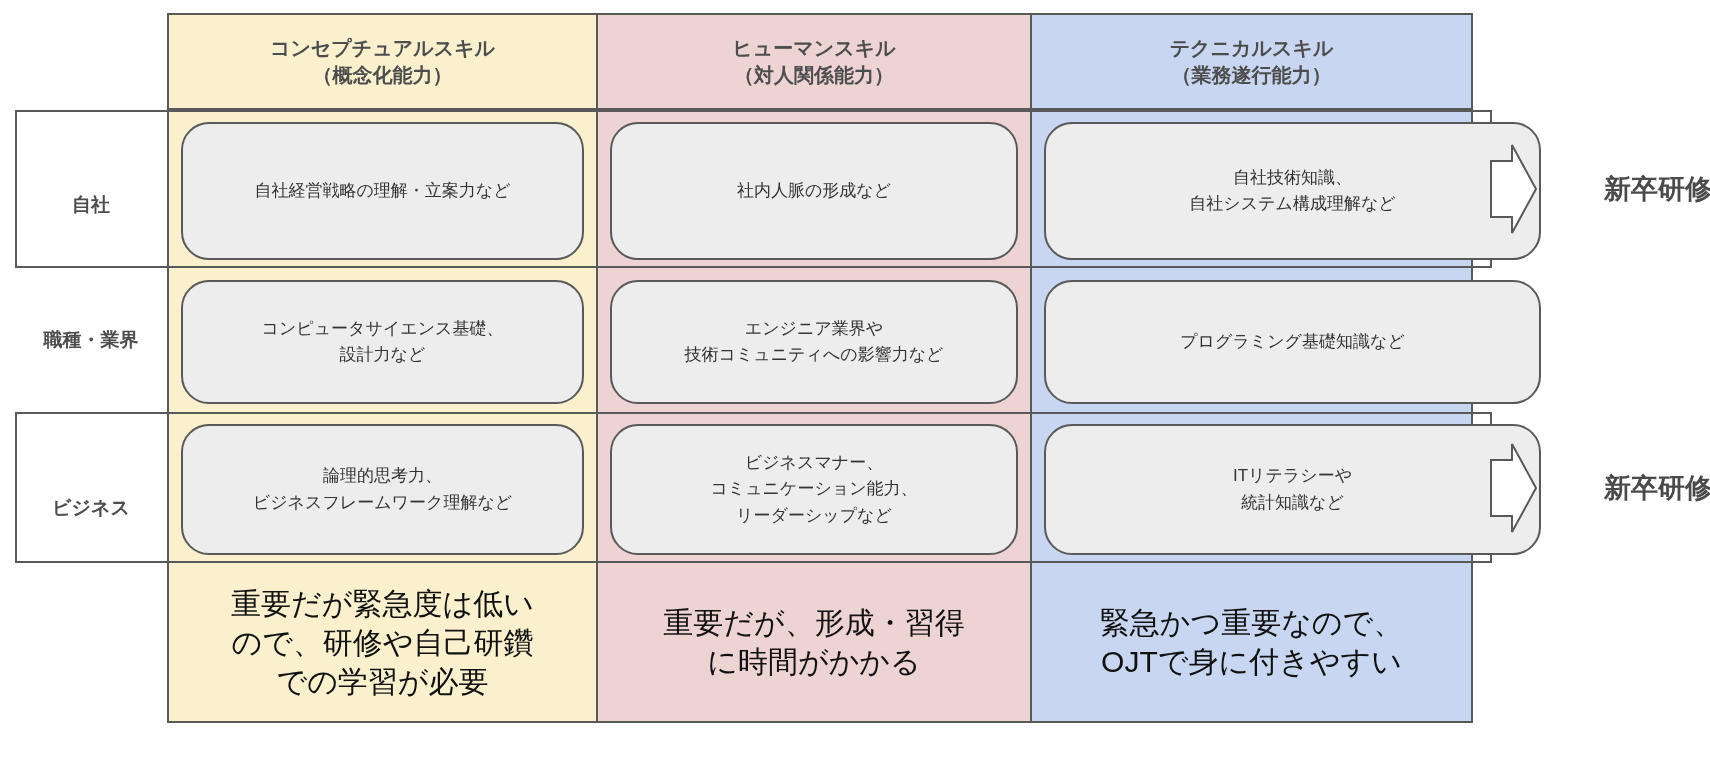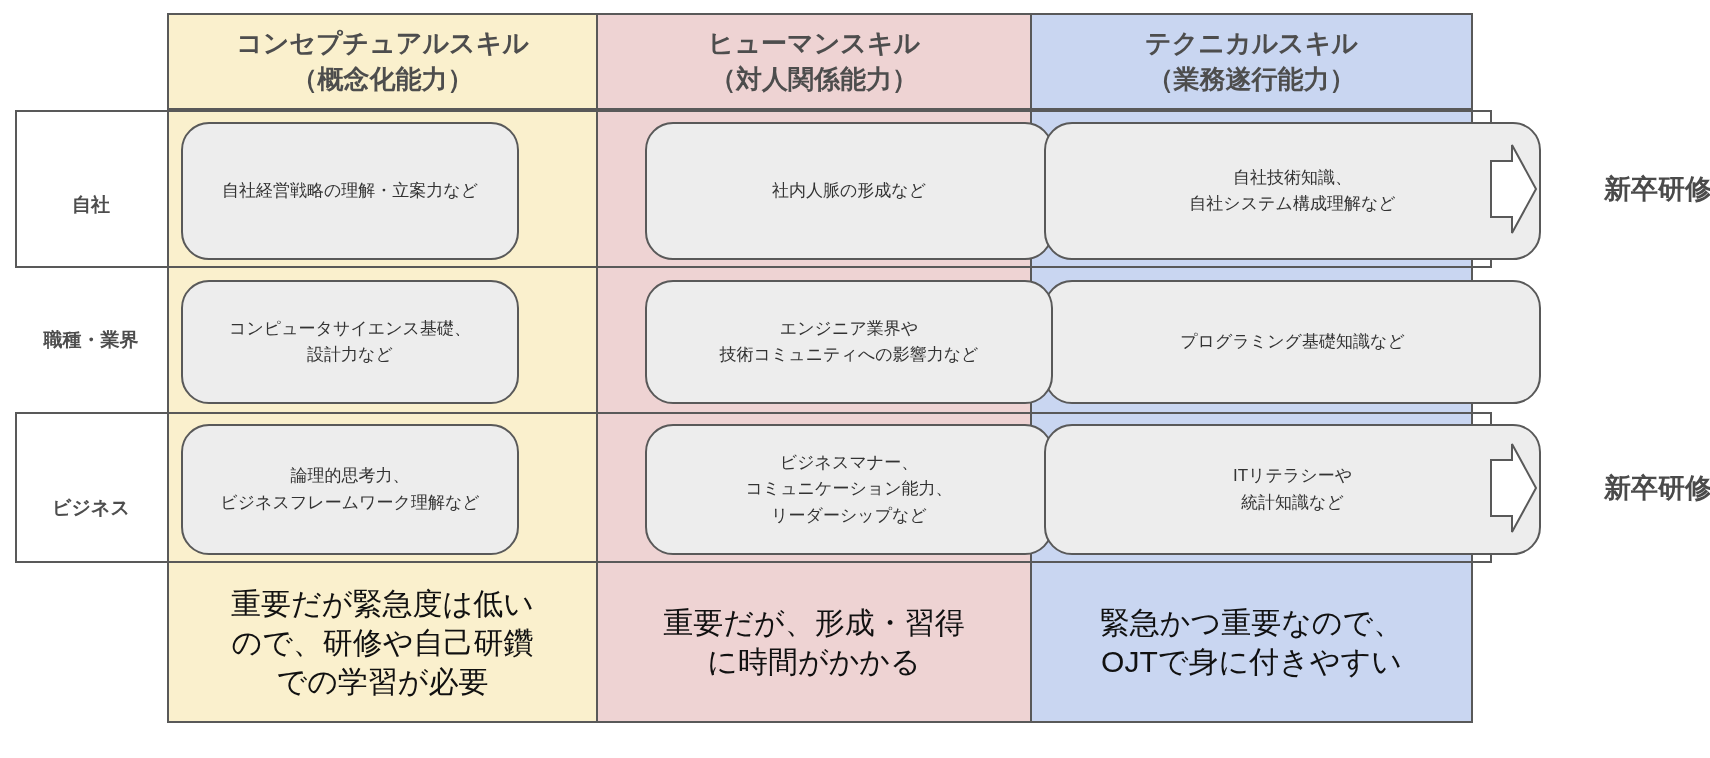--- a/index.html
+++ b/index.html
@@ -17,21 +17,21 @@
     border:2px solid #595959;box-sizing:border-box;
     display:flex;flex-direction:column;
   }
   .col0{left:167px;width:431px;}
   .col1{left:596px;width:436px;}
   .col2{left:1030px;width:443px;}
   .col-header{
     height:95px;flex:0 0 95px;
     border-bottom:2px solid #595959;box-sizing:border-box;
     display:flex;align-items:center;justify-content:center;text-align:center;
-    font-size:26px;font-weight:bold;color:#4d4d4d;line-height:1.35;
+    font-size:20px;font-weight:bold;color:#4d4d4d;line-height:1.35;
   }
   .col-body{flex:1 1 auto;}
   .col-footer{
     height:160px;flex:0 0 160px;
     border-top:2px solid #595959;box-sizing:border-box;
     display:flex;align-items:center;justify-content:center;text-align:center;
     font-size:30px;color:#111111;line-height:1.3;
   }
   
   .row-band{
@@ -51,22 +51,22 @@
   .rl1{top:268px;height:144px;}
   .rl2{top:412px;height:151px;margin-top:20px;}
   
   .cellbox{
     position:absolute;
     background:#ededed;border:2px solid #595959;border-radius:28px;
     box-sizing:border-box;
     display:flex;align-items:center;justify-content:center;text-align:center;
     font-size:17px;color:#333333;line-height:1.55;
   }
-  .c0{left:181px;width:338px;}
-  .c1{left:645px;width:408px;}
+  .c0{left:181px;width:403px;}
+  .c1{left:610px;width:408px;}
   .c2{left:1044px;width:497px;align-items:center;}
   .r0{top:122px;height:138px;}
   .r1{top:280px;height:124px;}
   .r2{top:424px;height:131px;}
   
   .arrow{position:absolute;left:1490px;width:48px;height:92px;}
   .ar0{top:143px;}
   .ar2{top:442px;}
   .arrow-label{
     position:absolute;left:1604px;width:150px;height:40px;

